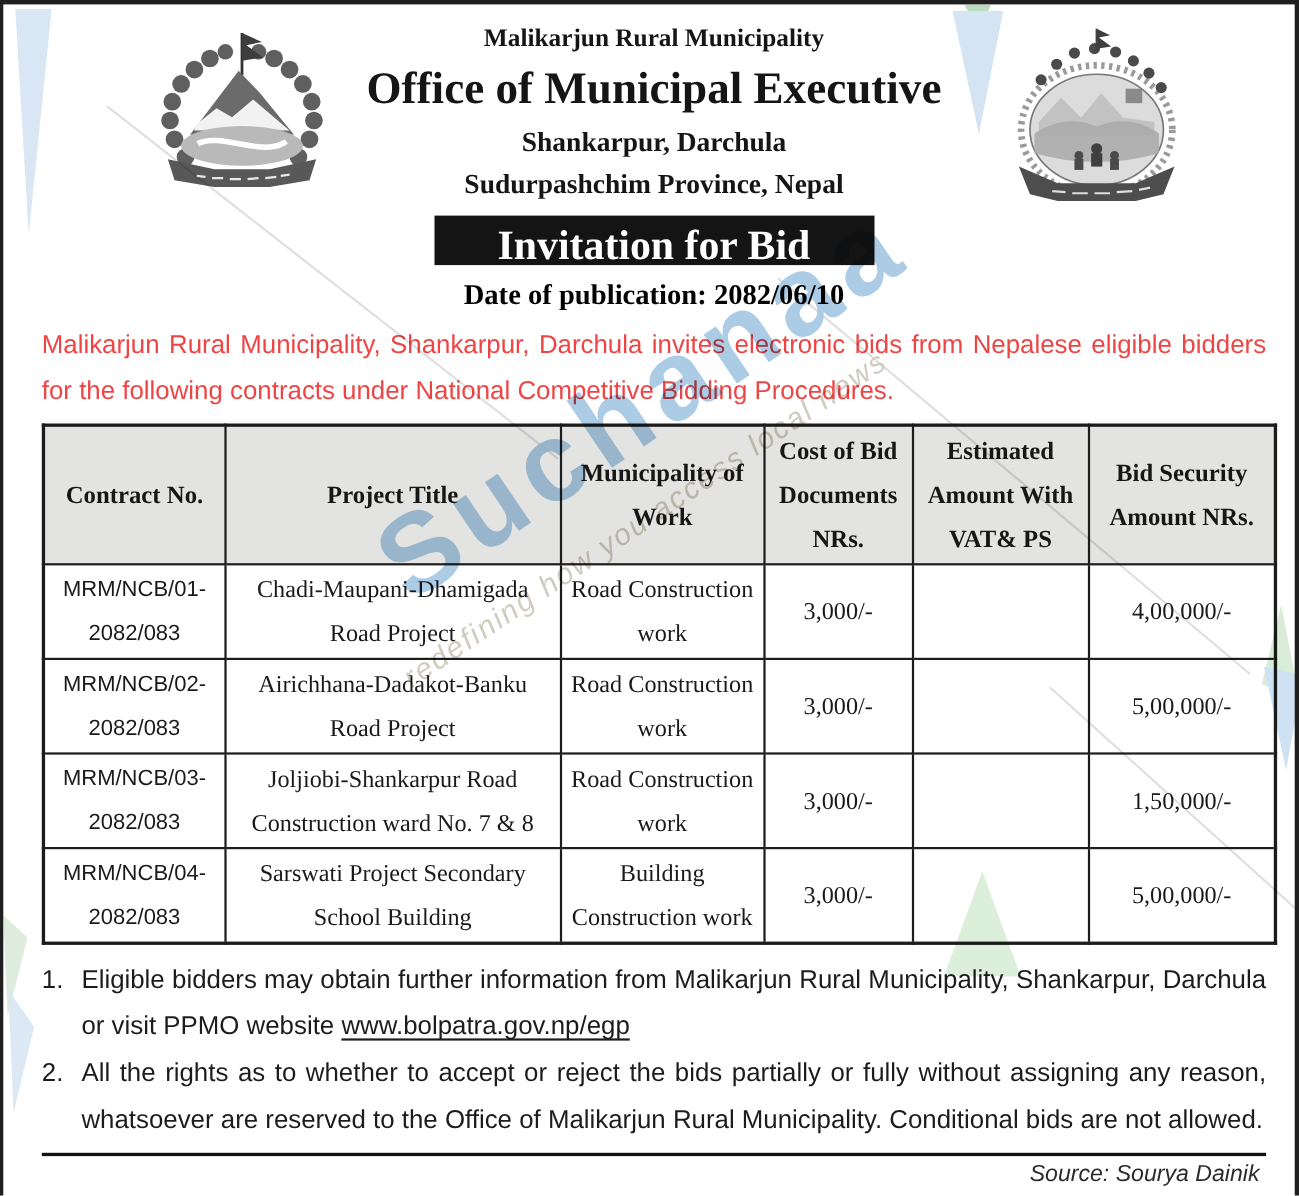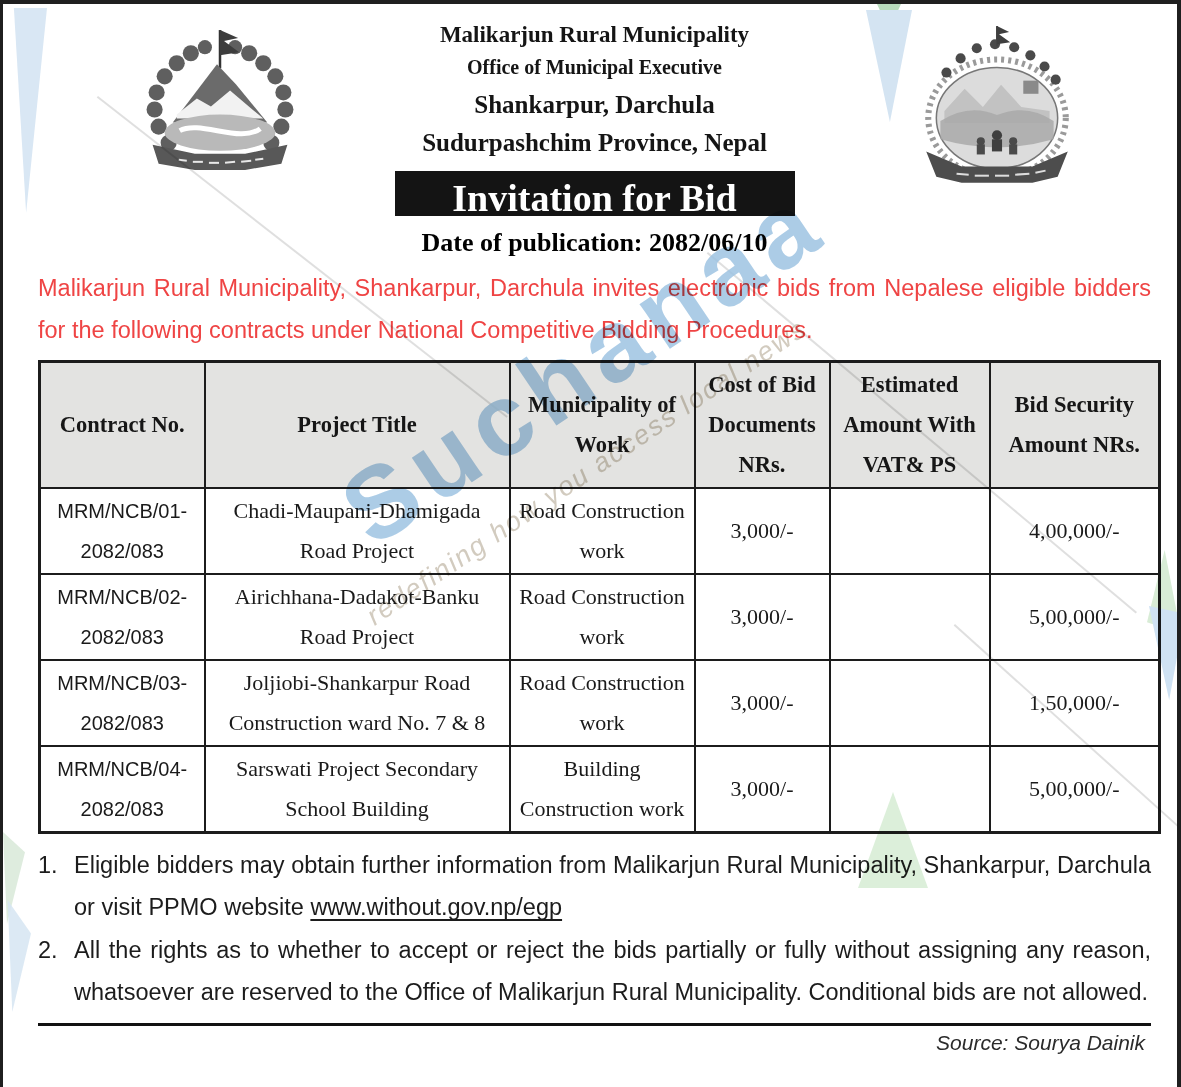--- a/index.html
+++ b/index.html
@@ -12,21 +12,21 @@
     border-left: 3px solid #1f1f1f;
     border-right: 4px solid #1f1f1f;
     overflow: hidden;
   }
   .content { position: relative; z-index: 1; padding: 18px 26px 0 35px; }
 
   
   .masthead { text-align: center; position: relative; }
   .ttl { font-family: "Liberation Serif", "DejaVu Serif", serif; font-weight: bold; color: #151515; }
   .h1 { font-size: 23px; line-height: 1.15; }
-  .h2 { font-size: 20px; margin-top: 8px; font-family: Liberation Serif, serif; }
+  .h2 { font-size: 41px; margin-top: 8px; font-family: Liberation Serif, serif; }
   .h3 { font-size: 25px; margin-top: 12px; }
   .h4 { font-size: 25px; margin-top: 10px; }
   .banner {
     margin: 14px auto 0 auto; width: 400px; height: 45px;
     background: #141414; color: #ffffff;
     font-family: "Liberation Serif", "DejaVu Serif", serif;
     font-weight: bold; font-size: 38px; line-height: 54px; text-align: center;
   }
   .pubdate { font-family: "Liberation Serif", "DejaVu Serif", serif; font-weight: bold; font-size: 26px; margin-top: 12px; }
 
@@ -303,21 +303,21 @@
           <td>3,000/-</td>
           <td></td>
           <td>5,00,000/-</td>
         </tr>
       </tbody>
     </table>
 
     <div class="notes">
       <div class="note">
         <span class="num">1.</span>
-        <span class="txt"><span>Eligible bidders may obtain further information from Malikarjun Rural Municipality, Shankarpur, Darchula or visit PPMO website </span><a href="#">www.without.gov.np/egp</a></span>
+        <span class="txt"><span>Eligible bidders may obtain further information from Malikarjun Rural Municipality, Shankarpur, Darchula or visit PPMO website </span><a href="#">www.bolpatra.gov.np/egp</a></span>
       </div>
       <div class="note">
         <span class="num">2.</span>
         <span class="txt">All the rights as to whether to accept or reject the bids partially or fully without assigning any reason, whatsoever are reserved to the Office of Malikarjun Rural Municipality. Conditional bids are not allowed.</span>
       </div>
     </div>
 
     <hr class="src-rule">
     <div class="src">Source: Sourya Dainik</div>
 

